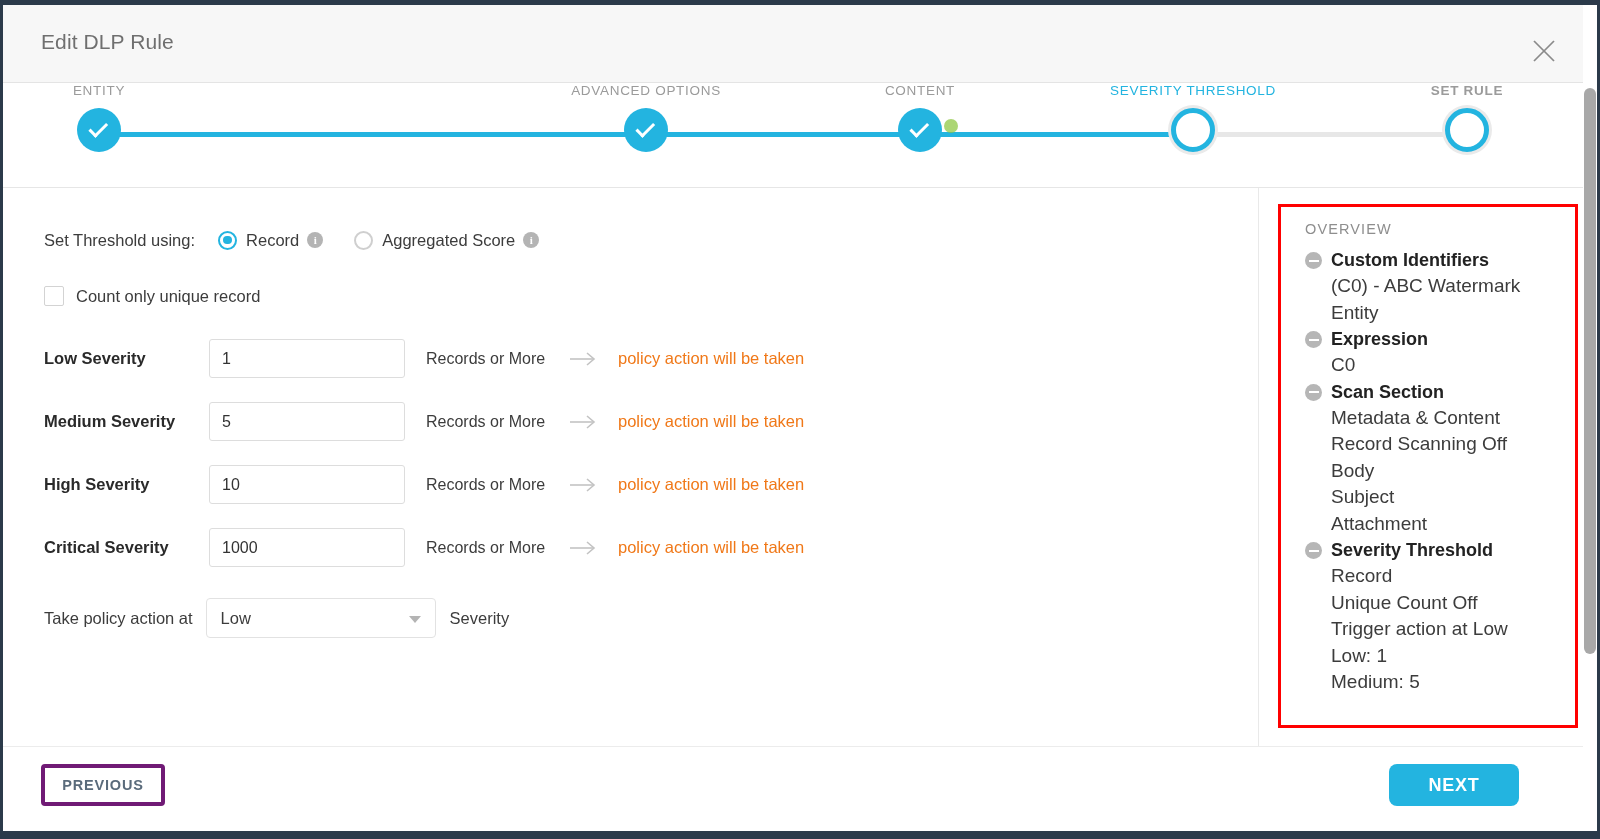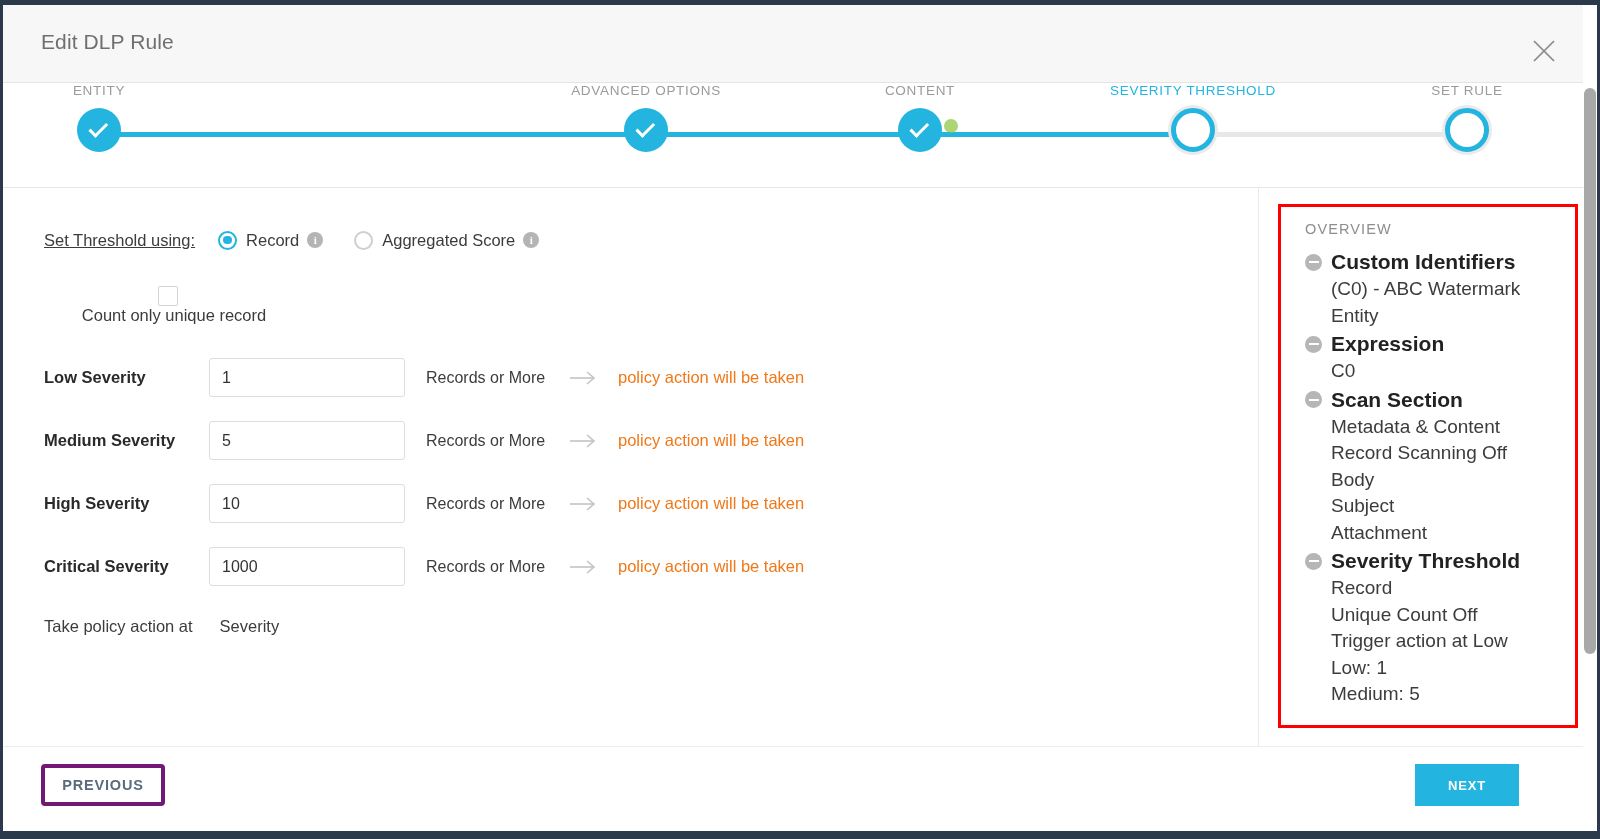--- a/index.html
+++ b/index.html
@@ -157,21 +157,20 @@
   .row-threshold {
     display: flex;
     align-items: center;
     height: 28px;
     margin-bottom: 32px;
   }
   .lbl-threshold {
     font-size: 16.5px;
     color: #3c3c3c;
     margin-right: 23px;
-    text-decoration: underline;
   }
   .radio-wrap {
     display: flex; align-items: center;
     margin-right: 31px;
     cursor: pointer;
   }
   .radio {
     width: 19px; height: 19px;
     border-radius: 50%;
     border: 2px solid #cfcfcf;
@@ -210,21 +209,20 @@
     cursor: pointer;
     flex: 0 0 auto;
   }
 
   
   .row-checkbox {
     display: flex; align-items: center;
     margin-bottom: 33px;
     cursor: pointer;
     width: 260px;
-    flex-direction: column;
   }
   .checkbox {
     width: 20px; height: 20px;
     border: 1.5px solid #d3d3d3;
     border-radius: 2px;
     background: #fff;
     margin-right: 12px;
     flex: 0 0 auto;
   }
   .checkbox-label {
@@ -340,21 +338,21 @@
     flex: 0 0 auto;
   }
   .collapse-ico::after {
     content: "";
     position: absolute;
     left: 3.5px; top: 7.5px;
     width: 10px; height: 2px;
     background: #ffffff;
   }
   .ov-group-title {
-    font-size: 21px;
+    font-size: 18px;
     font-weight: bold;
     color: #222;
   }
   .ov-item {
     font-size: 19px;
     color: #3c3c3c;
     margin-left: 26px;
     line-height: 26.5px;
     white-space: nowrap;
   }
@@ -376,26 +374,26 @@
     color: #5a6b7b;
     font-size: 14.5px;
     font-weight: bold;
     letter-spacing: .8px;
     cursor: pointer;
     font-family: "Liberation Sans", sans-serif;
   }
   .btn-next {
     position: absolute;
     right: 78px; top: 17px;
-    width: 104px; height: 42px;
+    width: 130px; height: 42px;
     border: none;
-    border-radius: 0;
+    border-radius: 8px;
     background: #23b4e0;
     color: #ffffff;
-    font-size: 13px;
+    font-size: 18px;
     font-weight: bold;
     letter-spacing: .8px;
     cursor: pointer;
     font-family: "Liberation Sans", sans-serif;
   }
 
   
   .scrollbar-track {
     position: absolute;
     right: 3px; top: 5px;
@@ -458,21 +456,21 @@
           <span class="check"></span>
           <span class="green-dot"></span>
         </div>
       </div>
 
       <div class="step current" style="left:1190px;">
         <div class="step-label">SEVERITY THRESHOLD</div>
         <div class="step-node pending"></div>
       </div>
 
-      <div class="step" style="left:1464px;">
+      <div class="step" style="left:1464px;font-weight:bold;">
         <div class="step-label">SET RULE</div>
         <div class="step-node pending"></div>
       </div>
     </div>
 
     <div class="dlg-body">
       <div class="body-divider"></div>
 
       <div class="form-area">
 
@@ -544,20 +542,24 @@
             <svg width="30" height="16" viewBox="0 0 30 16">
               <line x1="0" y1="8" x2="24" y2="8" stroke="#c3c3c3" stroke-width="1.6"></line>
               <polyline points="17,2 24,8 17,14" fill="none" stroke="#c3c3c3" stroke-width="1.6"></polyline>
             </svg>
           </span>
           <span class="sev-action">policy action will be taken</span>
         </div>
 
         <div class="row-policy">
           <span class="policy-lbl">Take policy action at</span>
+          <span class="select-box">
+            <span class="select-value">Low</span>
+            <span class="caret"></span>
+          </span>
           <span class="policy-suffix">Severity</span>
         </div>
 
       </div>
 
       <div class="overview-panel">
         <div class="ov-title">OVERVIEW</div>
 
         <div class="ov-group">
           <div class="ov-group-head">

